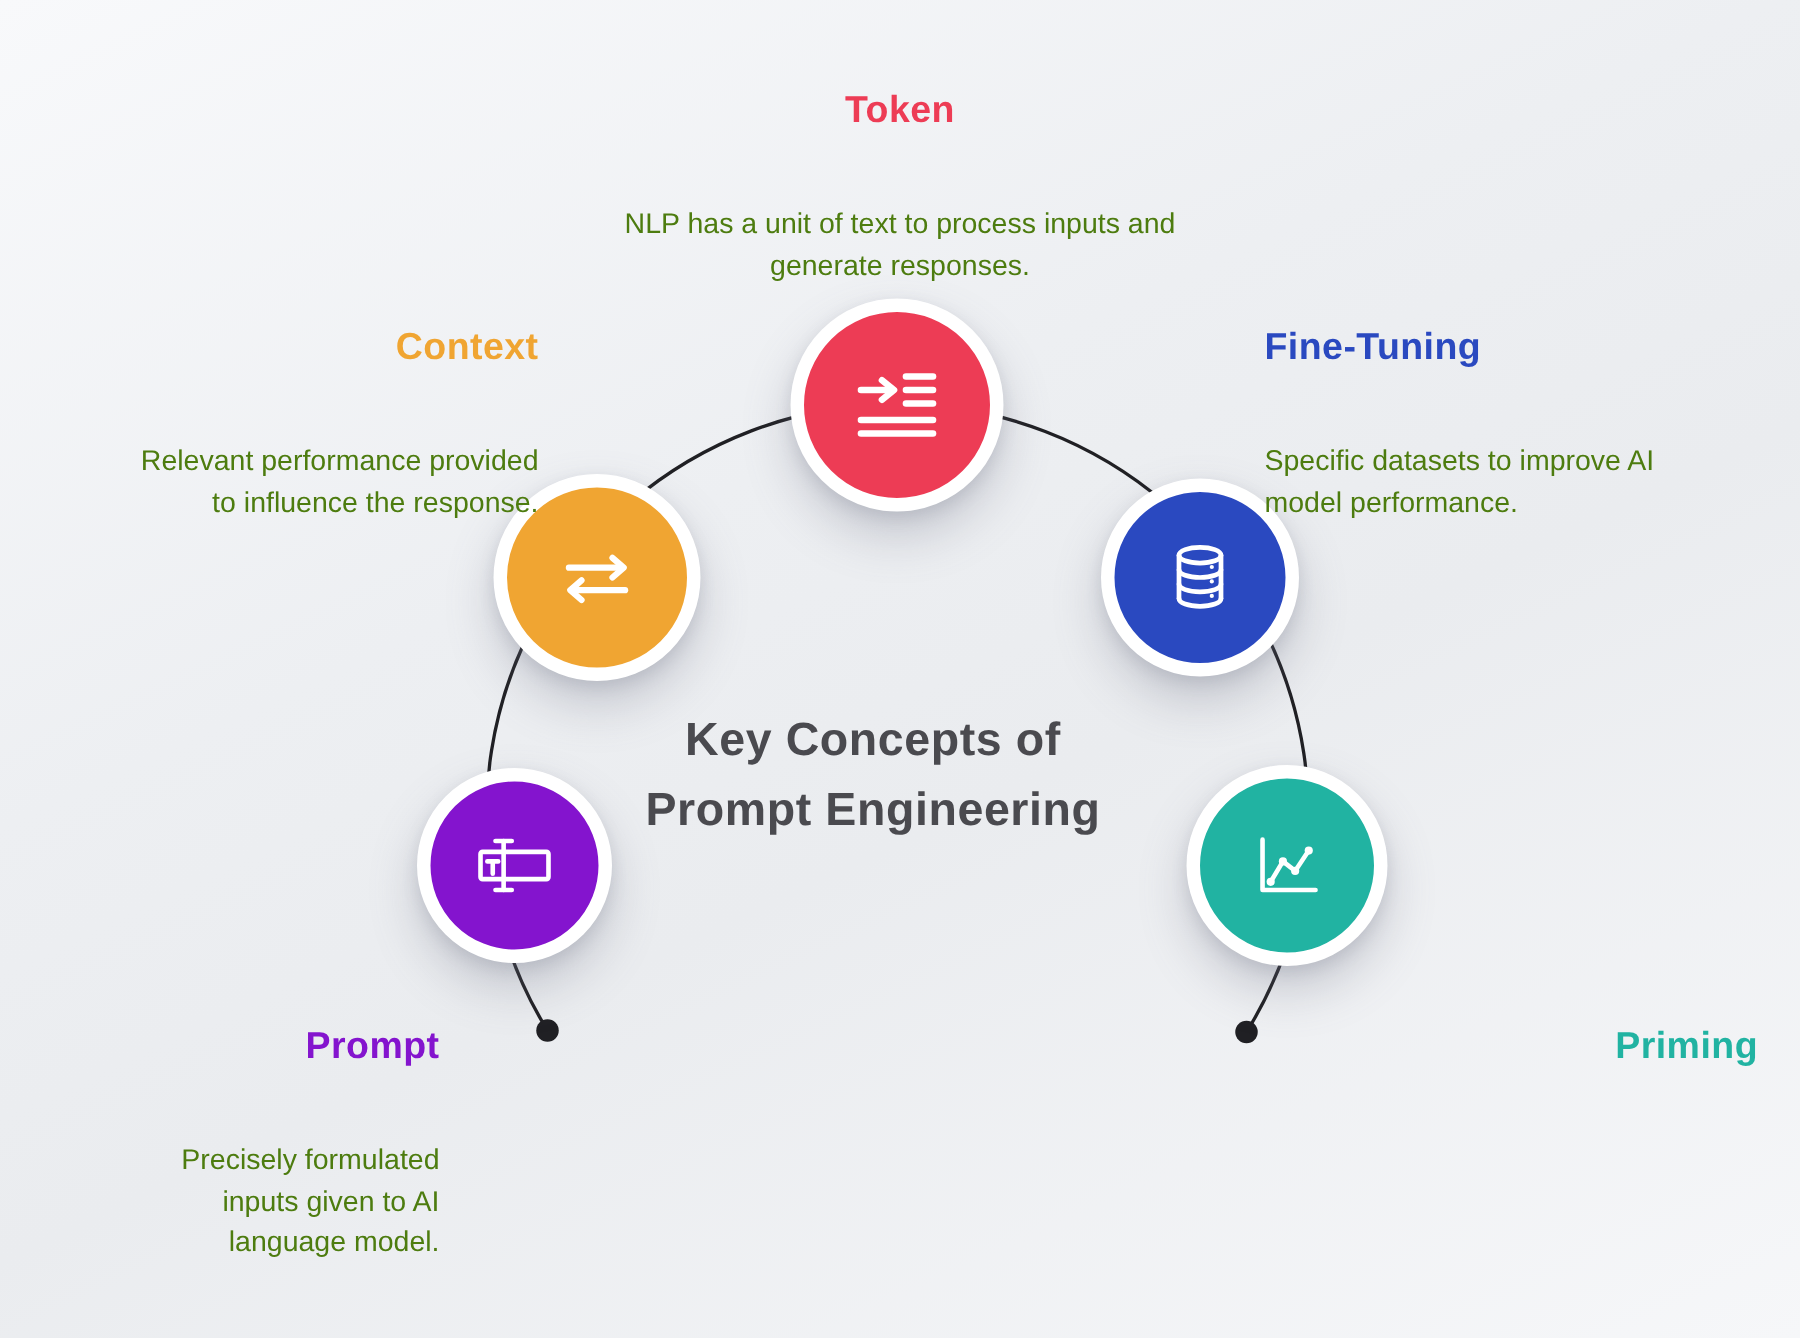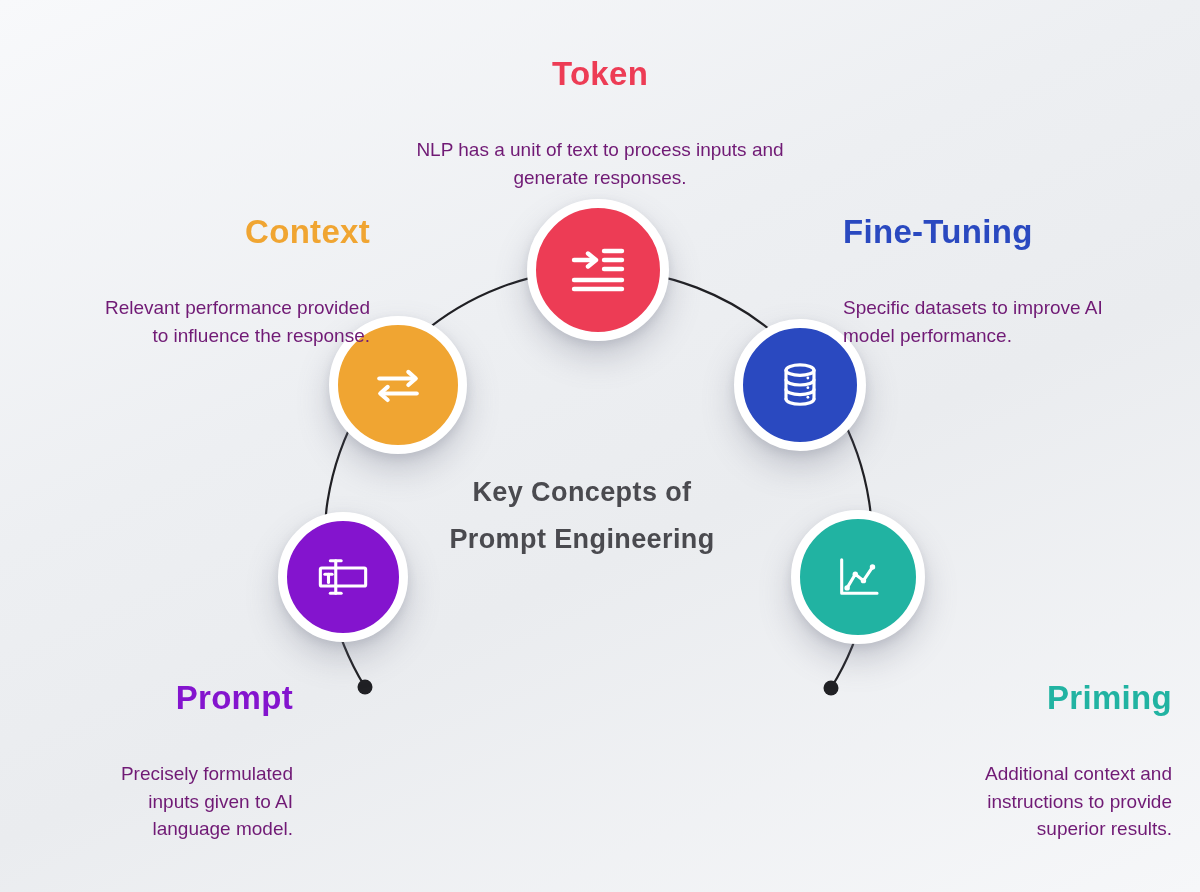--- a/index.html
+++ b/index.html
@@ -28,39 +28,39 @@
   .node-context { width: 120px; height: 120px; left: 329px; top: 316px; }
   .node-finetuning { width: 114px; height: 114px; left: 734px; top: 319px; }
   .node-prompt  { width: 112px; height: 112px; left: 278px; top: 512px; }
   .node-priming { width: 116px; height: 116px; left: 791px; top: 510px; }
 
   
   .main-title {
     position: absolute; z-index: 3;
     left: 0; top: 469px; width: 1164px;
     text-align: center;
-    font-size: 27px; font-weight: 700; letter-spacing: .4px;
+    font-size: 31px; font-weight: 700; letter-spacing: .4px;
     line-height: 47px; color: #4a4a4f;
     white-space: pre-line;
   }
 
   
   .label-block { position: absolute; z-index: 3; }
   .concept-title {
-    font-size: 33px; font-weight: 700; letter-spacing: .3px;
+    font-size: 25px; font-weight: 700; letter-spacing: .3px;
     line-height: 37px; color: var(--accent, #333);
     margin-bottom: 5px;
   }
   .concept-desc {
-    font-size: 19px; line-height: 27.5px; color: #701a75;
+    font-size: 19px; line-height: 27.5px; color: #4d7c0f;
     white-space: pre-line;
     margin-top: 44px;
   }
   .block-token   { left: 300px; top: 55px;  width: 600px; text-align: center; }
-  .block-context { left: 55px;  top: 213px; width: 315px; text-align: right; }
+  .block-context { left: 44px;  top: 213px; width: 315px; text-align: right; }
   .block-finetuning { left: 843px; top: 213px; width: 330px; text-align: left; }
   .block-prompt  { left: 58px;  top: 679px; width: 235px; text-align: right; }
   .block-priming { left: 902px; top: 679px; width: 270px; text-align: right; }
 </style>
 </head>
 <body>
 
 <div class="canvas">
 
   <svg class="arc-layer" width="1200" height="892" viewBox="0 0 1200 892">
@@ -149,18 +149,15 @@
   </div>
 
   <div class="label-block block-finetuning" style="--accent: #2A49C0;">
     <div class="concept-title">Fine-Tuning</div>
     <div class="concept-desc">Specific datasets to improve AI
 model performance.</div>
   </div>
 
   <div class="label-block block-priming" style="--accent: #21B3A2;">
     <div class="concept-title">Priming</div>
-    <div class="concept-desc">Additional context and
-instructions to provide
-superior results.</div>
   </div>
 
 </div>
 
 </body></html>

